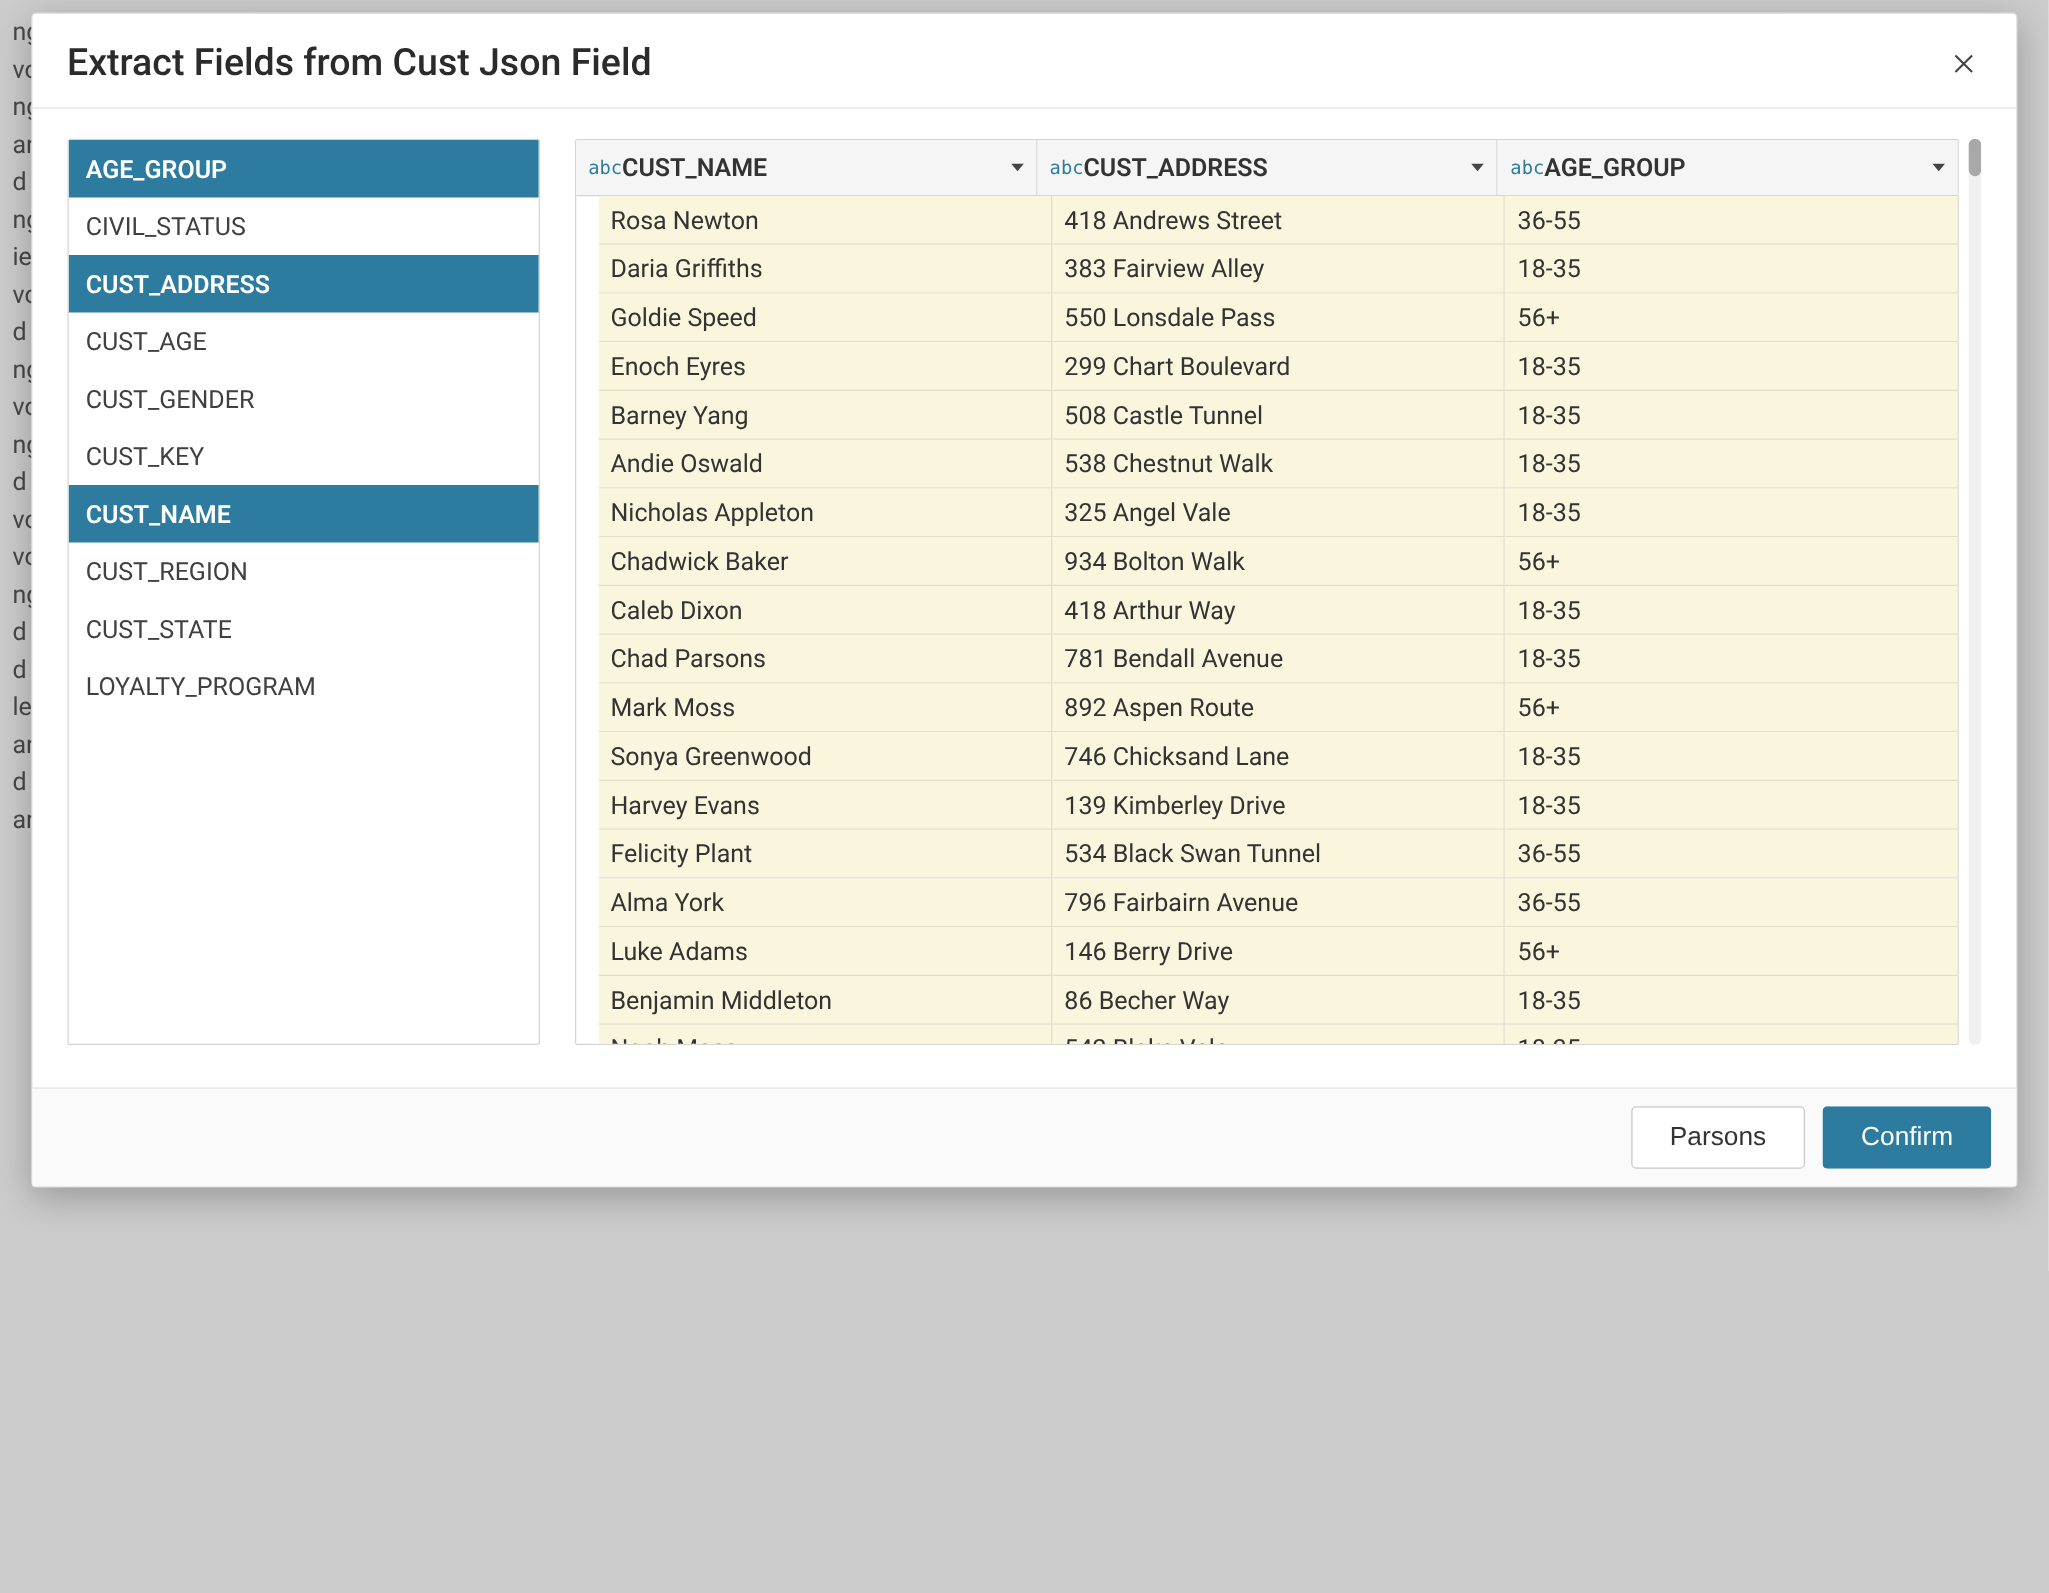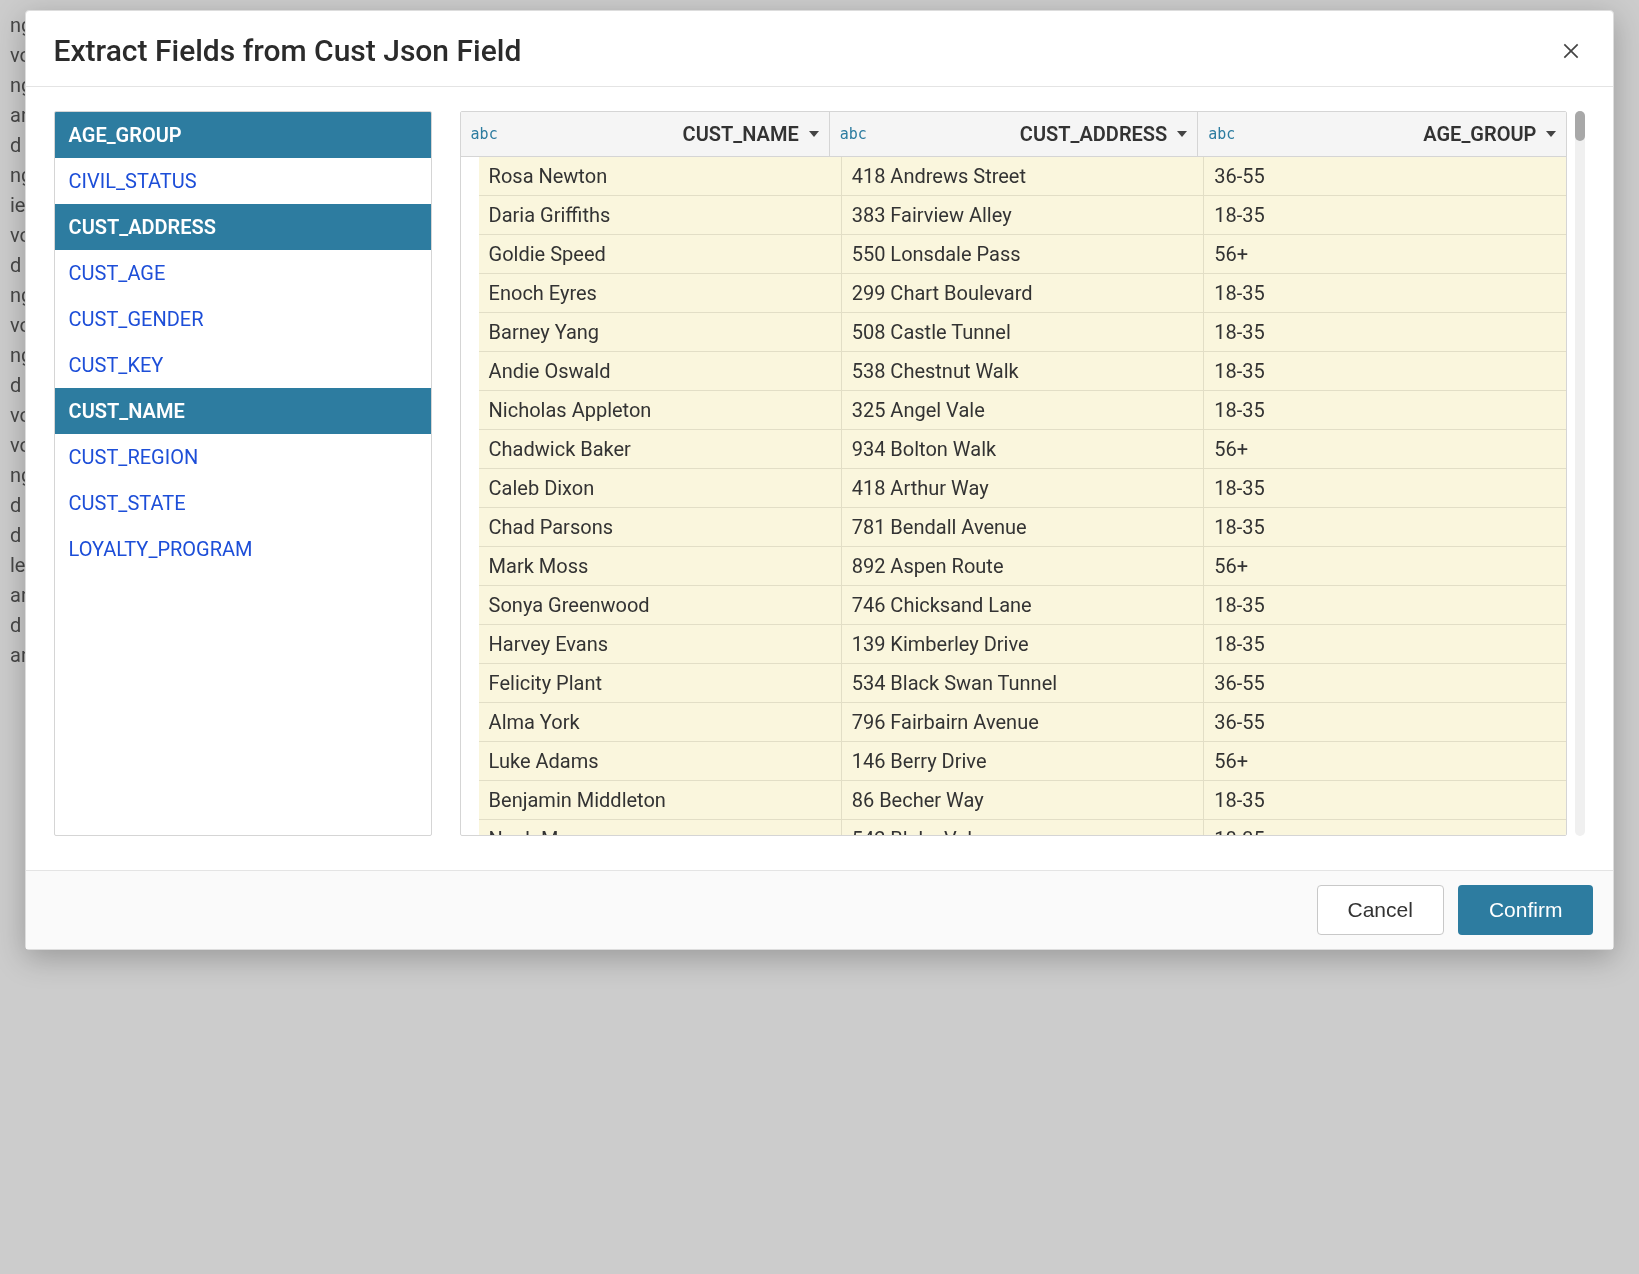--- a/index.html
+++ b/index.html
@@ -78,21 +78,21 @@
     border: 1px solid #d5d5d5;
     border-radius: 2px;
     overflow-y: auto;
     flex-shrink: 0;
     height: 725px;
   }
   .field-item {
     padding: 6px 14px;
     font-size: 20px;
     cursor: pointer;
-    color: #1d4ed8;
+    color: #404040;
     line-height: 1.7;
   }
   .field-item.selected {
     background: #2d7ca0;
     color: #fff;
     font-weight: 600;
   }
   .preview {
     flex: 1;
     display: flex;
@@ -122,22 +122,20 @@
     font-size: 20px;
     font-weight: 600;
     color: #333;
     position: sticky;
     top: 0;
   }
   .ptable thead th:last-child { border-right: none; }
   .th-inner {
     display: flex;
     align-items: center;
-    gap: 10px;
-    text-align: right;
   }
   .type-badge {
     color: #2d7ca0;
     font-size: 15px;
     font-weight: 500;
     font-family: ui-monospace, monospace;
   }
   .col-name { flex: 1; }
   .th-caret {
     width: 0; height: 0;
@@ -393,17 +391,17 @@
               </tbody>
           </table>
         </div>
         <div class="preview-scroll">
           <div class="preview-scroll-thumb"></div>
         </div>
       </div>
     </div>
 
     <div class="modal-footer">
-      <button class="btn btn-secondary">Cancel</button>
+      <button class="btn btn-secondary">Parsons</button>
       <button class="btn btn-primary">Confirm</button>
     </div>
   </div>
 </div>
 
 </body></html>

